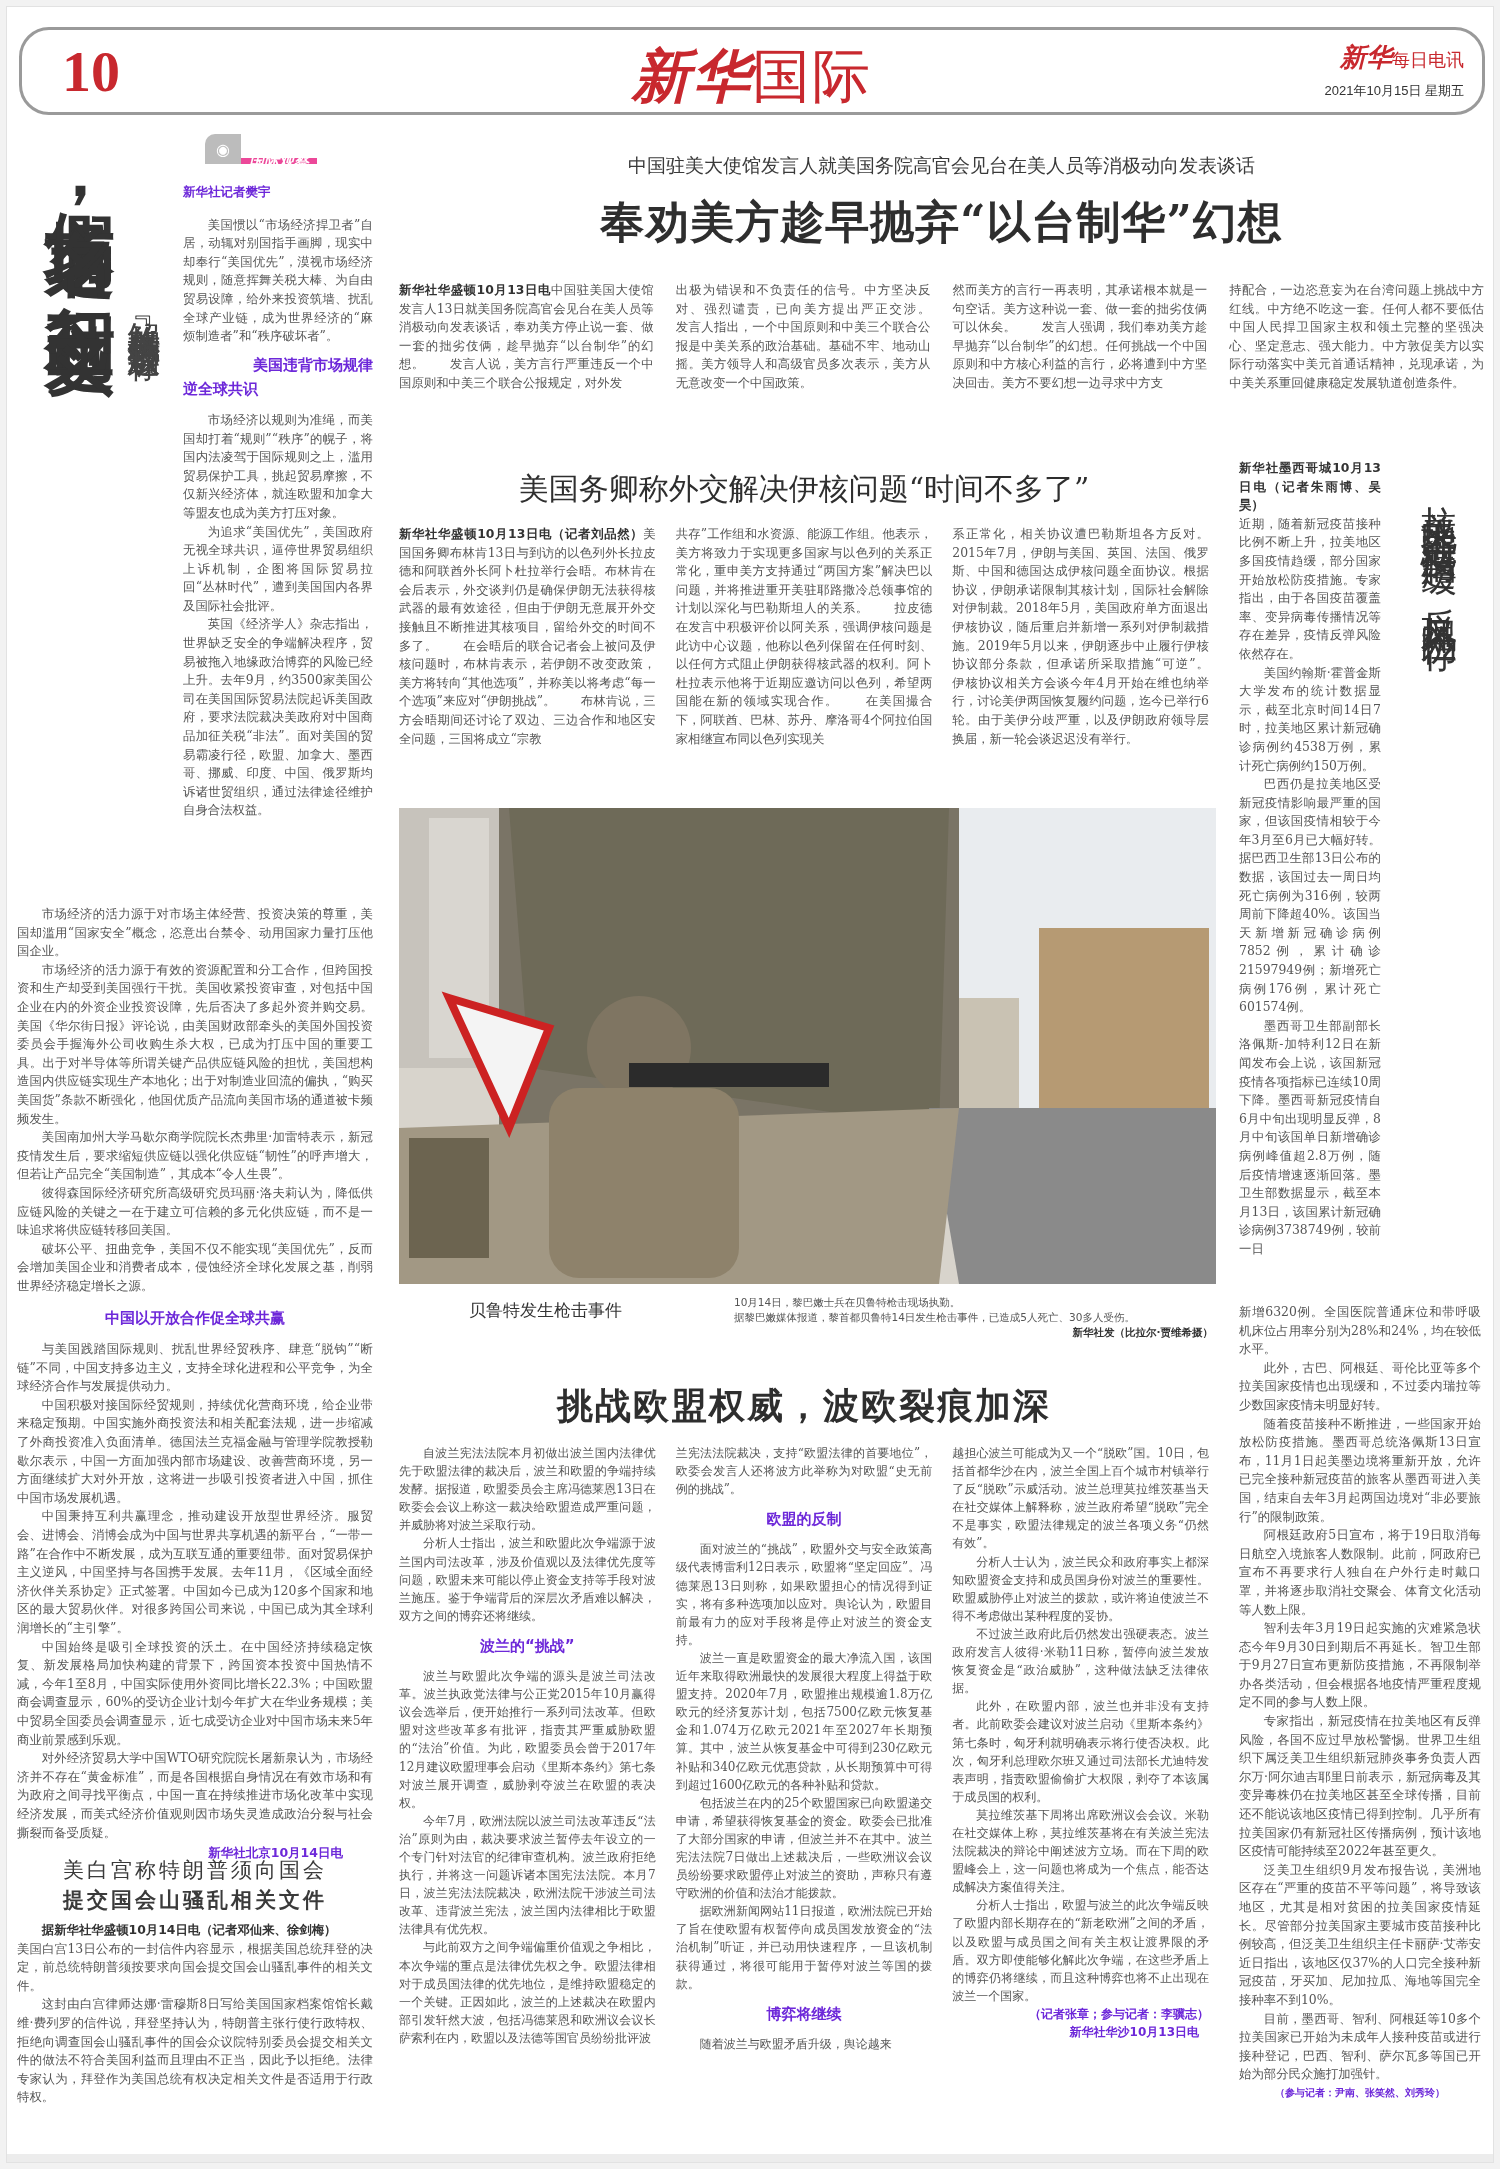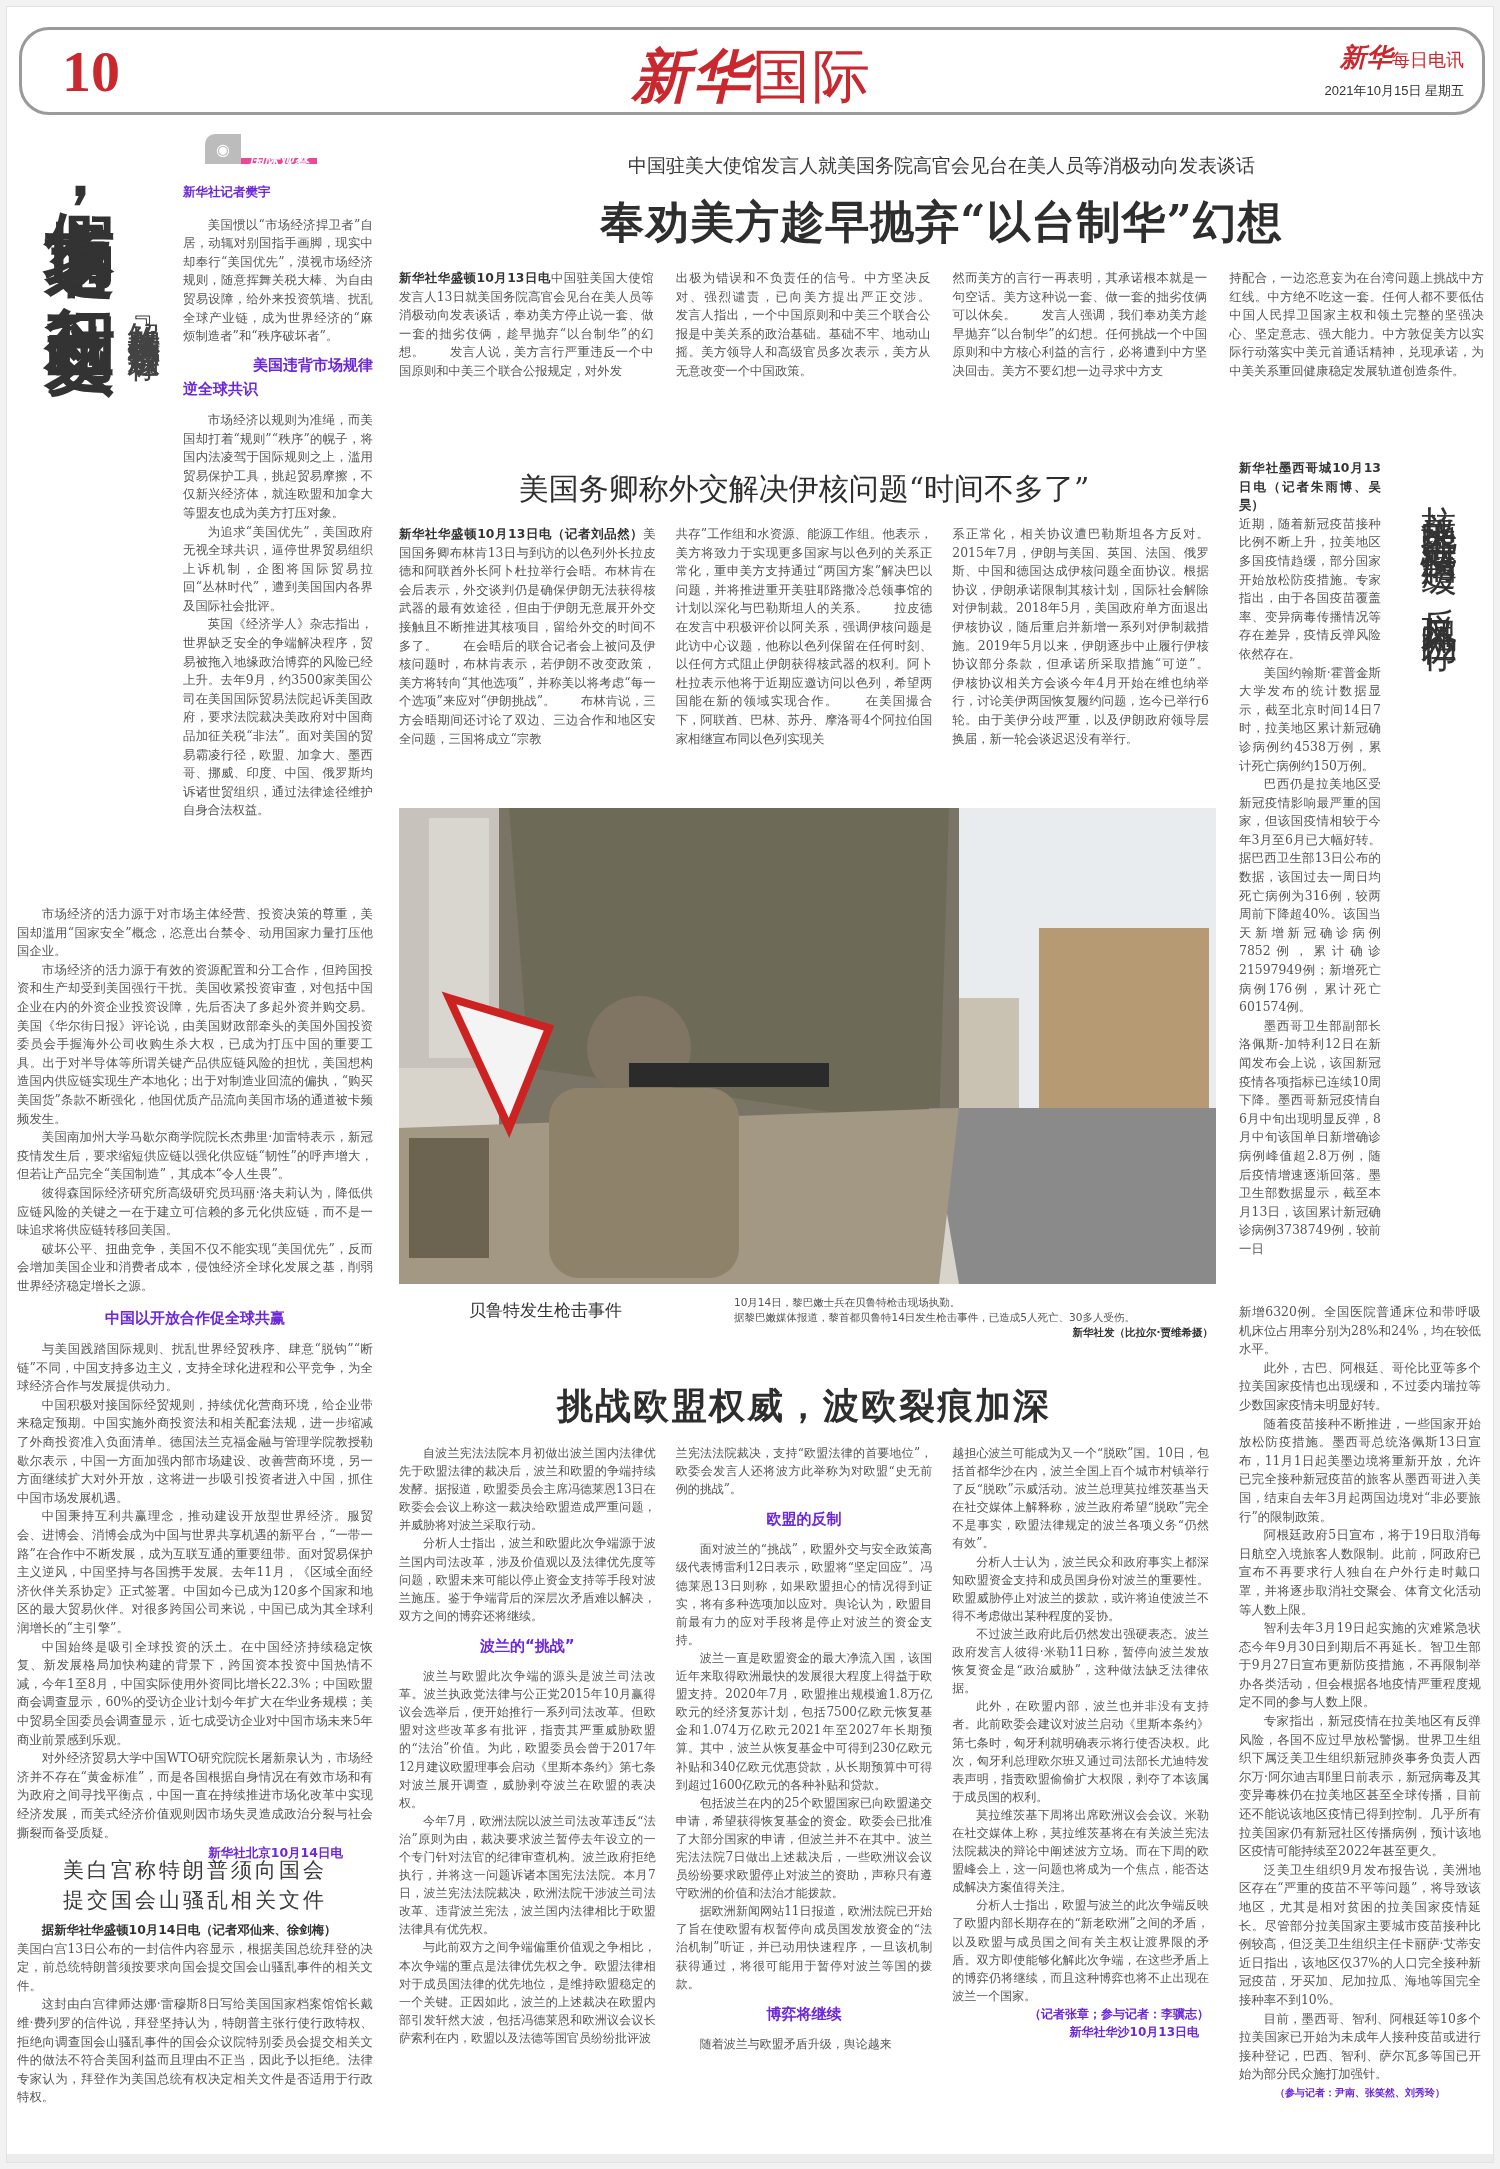--- a/index.html
+++ b/index.html
@@ -79,31 +79,31 @@
     <p>与美国践踏国际规则、扰乱世界经贸秩序、肆意“脱钩”“断链”不同，中国支持多边主义，支持全球化进程和公平竞争，为全球经济合作与发展提供动力。</p>
     <p>中国积极对接国际经贸规则，持续优化营商环境，给企业带来稳定预期。中国实施外商投资法和相关配套法规，进一步缩减了外商投资准入负面清单。德国法兰克福金融与管理学院教授勒歇尔表示，中国一方面加强内部市场建设、改善营商环境，另一方面继续扩大对外开放，这将进一步吸引投资者进入中国，抓住中国市场发展机遇。</p>
     <p>中国秉持互利共赢理念，推动建设开放型世界经济。服贸会、进博会、消博会成为中国与世界共享机遇的新平台，“一带一路”在合作中不断发展，成为互联互通的重要纽带。面对贸易保护主义逆风，中国坚持与各国携手发展。去年11月，《区域全面经济伙伴关系协定》正式签署。中国如今已成为120多个国家和地区的最大贸易伙伴。对很多跨国公司来说，中国已成为其全球利润增长的“主引擎”。</p>
     <p>中国始终是吸引全球投资的沃土。在中国经济持续稳定恢复、新发展格局加快构建的背景下，跨国资本投资中国热情不减，今年1至8月，中国实际使用外资同比增长22.3%；中国欧盟商会调查显示，60%的受访企业计划今年扩大在华业务规模；美中贸易全国委员会调查显示，近七成受访企业对中国市场未来5年商业前景感到乐观。</p>
     <p>对外经济贸易大学中国WTO研究院院长屠新泉认为，市场经济并不存在“黄金标准”，而是各国根据自身情况在有效市场和有为政府之间寻找平衡点，中国一直在持续推进市场化改革中实现经济发展，而美式经济价值观则因市场失灵造成政治分裂与社会撕裂而备受质疑。</p>
     <div class="sub" style="font-size:12.5px;text-align:right;padding-right:30px;margin-top:2px;">新华社北京10月14日电</div>
   </div>
 
   <div class="abs" style="left:10px;top:1848px;width:356px;">
     <div class="headline" style="font-weight:normal;font-size:21px;line-height:30px;letter-spacing:3px;color:#3a3a3a">美白宫称特朗普须向国会</div>
-    <div class="headline" style="font-weight:normal;font-size:21px;line-height:30px;letter-spacing:3px;color:#3a3a3a;margin-bottom:6px">提交国会山骚乱相关文件</div>
+    <div class="headline" style="font-weight:bold;font-size:21px;line-height:30px;letter-spacing:3px;color:#3a3a3a;margin-bottom:6px">提交国会山骚乱相关文件</div>
     <div class="txt">
       <p class="lead">据新华社华盛顿10月14日电（记者邓仙来、徐剑梅）</p>
       <p style="text-indent:0">美国白宫13日公布的一封信件内容显示，根据美国总统拜登的决定，前总统特朗普须按要求向国会提交国会山骚乱事件的相关文件。</p>
       <p>这封由白宫律师达娜·雷穆斯8日写给美国国家档案馆馆长戴维·费列罗的信件说，拜登坚持认为，特朗普主张行使行政特权、拒绝向调查国会山骚乱事件的国会众议院特别委员会提交相关文件的做法不符合美国利益而且理由不正当，因此予以拒绝。法律专家认为，拜登作为美国总统有权决定相关文件是否适用于行政特权。</p>
     </div>
   </div>
 
   <div class="abs" style="left:392px;top:146px;width:1085px;">
     <div class="sub" style="font-size:19px;text-align:center;font-weight:normal;color:#3a3a3a;margin-bottom:16px;">中国驻美大使馆发言人就美国务院高官会见台在美人员等消极动向发表谈话</div>
-    <div class="headline" style="font-size:44px;line-height:54px;margin-bottom:20px;letter-spacing:1px;">奉劝美方趁早抛弃“以台制华”幻想</div>
+    <div class="headline" style="font-size:44px;line-height:54px;margin-bottom:32px;letter-spacing:1px;">奉劝美方趁早抛弃“以台制华”幻想</div>
     <div class="cols txt" style="gap:22px;">
       <div><span class="lead">新华社华盛顿10月13日电</span><span>中国驻美国大使馆发言人13日就美国务院高官会见台在美人员等消极动向发表谈话，奉劝美方停止说一套、做一套的拙劣伎俩，趁早抛弃“以台制华”的幻想。　　发言人说，美方言行严重违反一个中国原则和中美三个联合公报规定，对外发</span></div>
       <div>出极为错误和不负责任的信号。中方坚决反对、强烈谴责，已向美方提出严正交涉。　　发言人指出，一个中国原则和中美三个联合公报是中美关系的政治基础。基础不牢、地动山摇。美方领导人和高级官员多次表示，美方从无意改变一个中国政策。</div>
       <div>然而美方的言行一再表明，其承诺根本就是一句空话。美方这种说一套、做一套的拙劣伎俩可以休矣。　　发言人强调，我们奉劝美方趁早抛弃“以台制华”的幻想。任何挑战一个中国原则和中方核心利益的言行，必将遭到中方坚决回击。美方不要幻想一边寻求中方支</div>
       <div>持配合，一边恣意妄为在台湾问题上挑战中方红线。中方绝不吃这一套。任何人都不要低估中国人民捍卫国家主权和领土完整的坚强决心、坚定意志、强大能力。中方敦促美方以实际行动落实中美元首通话精神，兑现承诺，为中美关系重回健康稳定发展轨道创造条件。</div>
     </div>
   </div>
 
   <div class="abs" style="left:392px;top:462px;width:810px;">
     <div class="headline" style="font-size:30px;line-height:40px;font-weight:normal;color:#2e2e2e;margin-bottom:16px;">美国务卿称外交解决伊核问题“时间不多了”</div>

